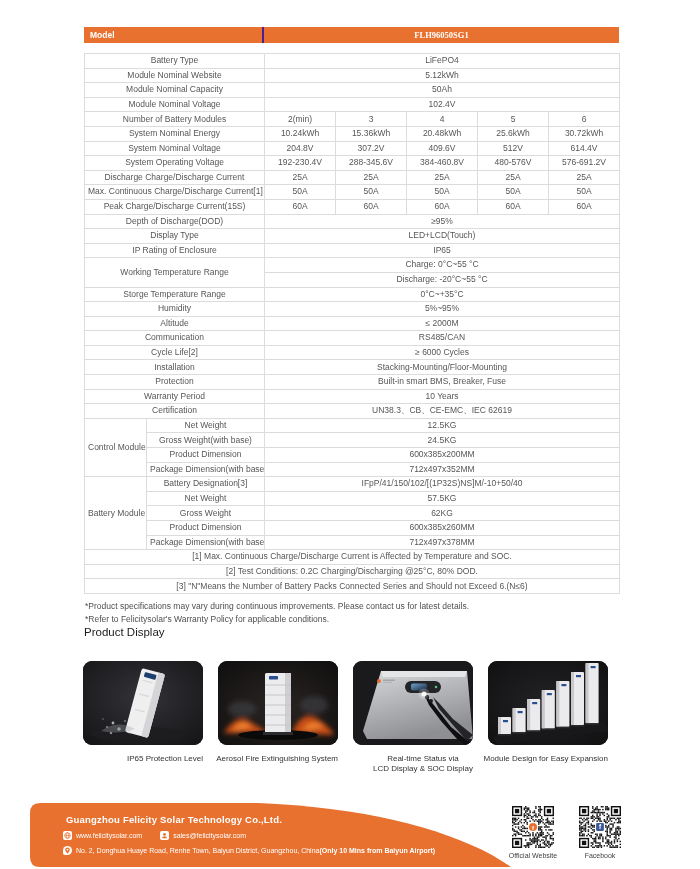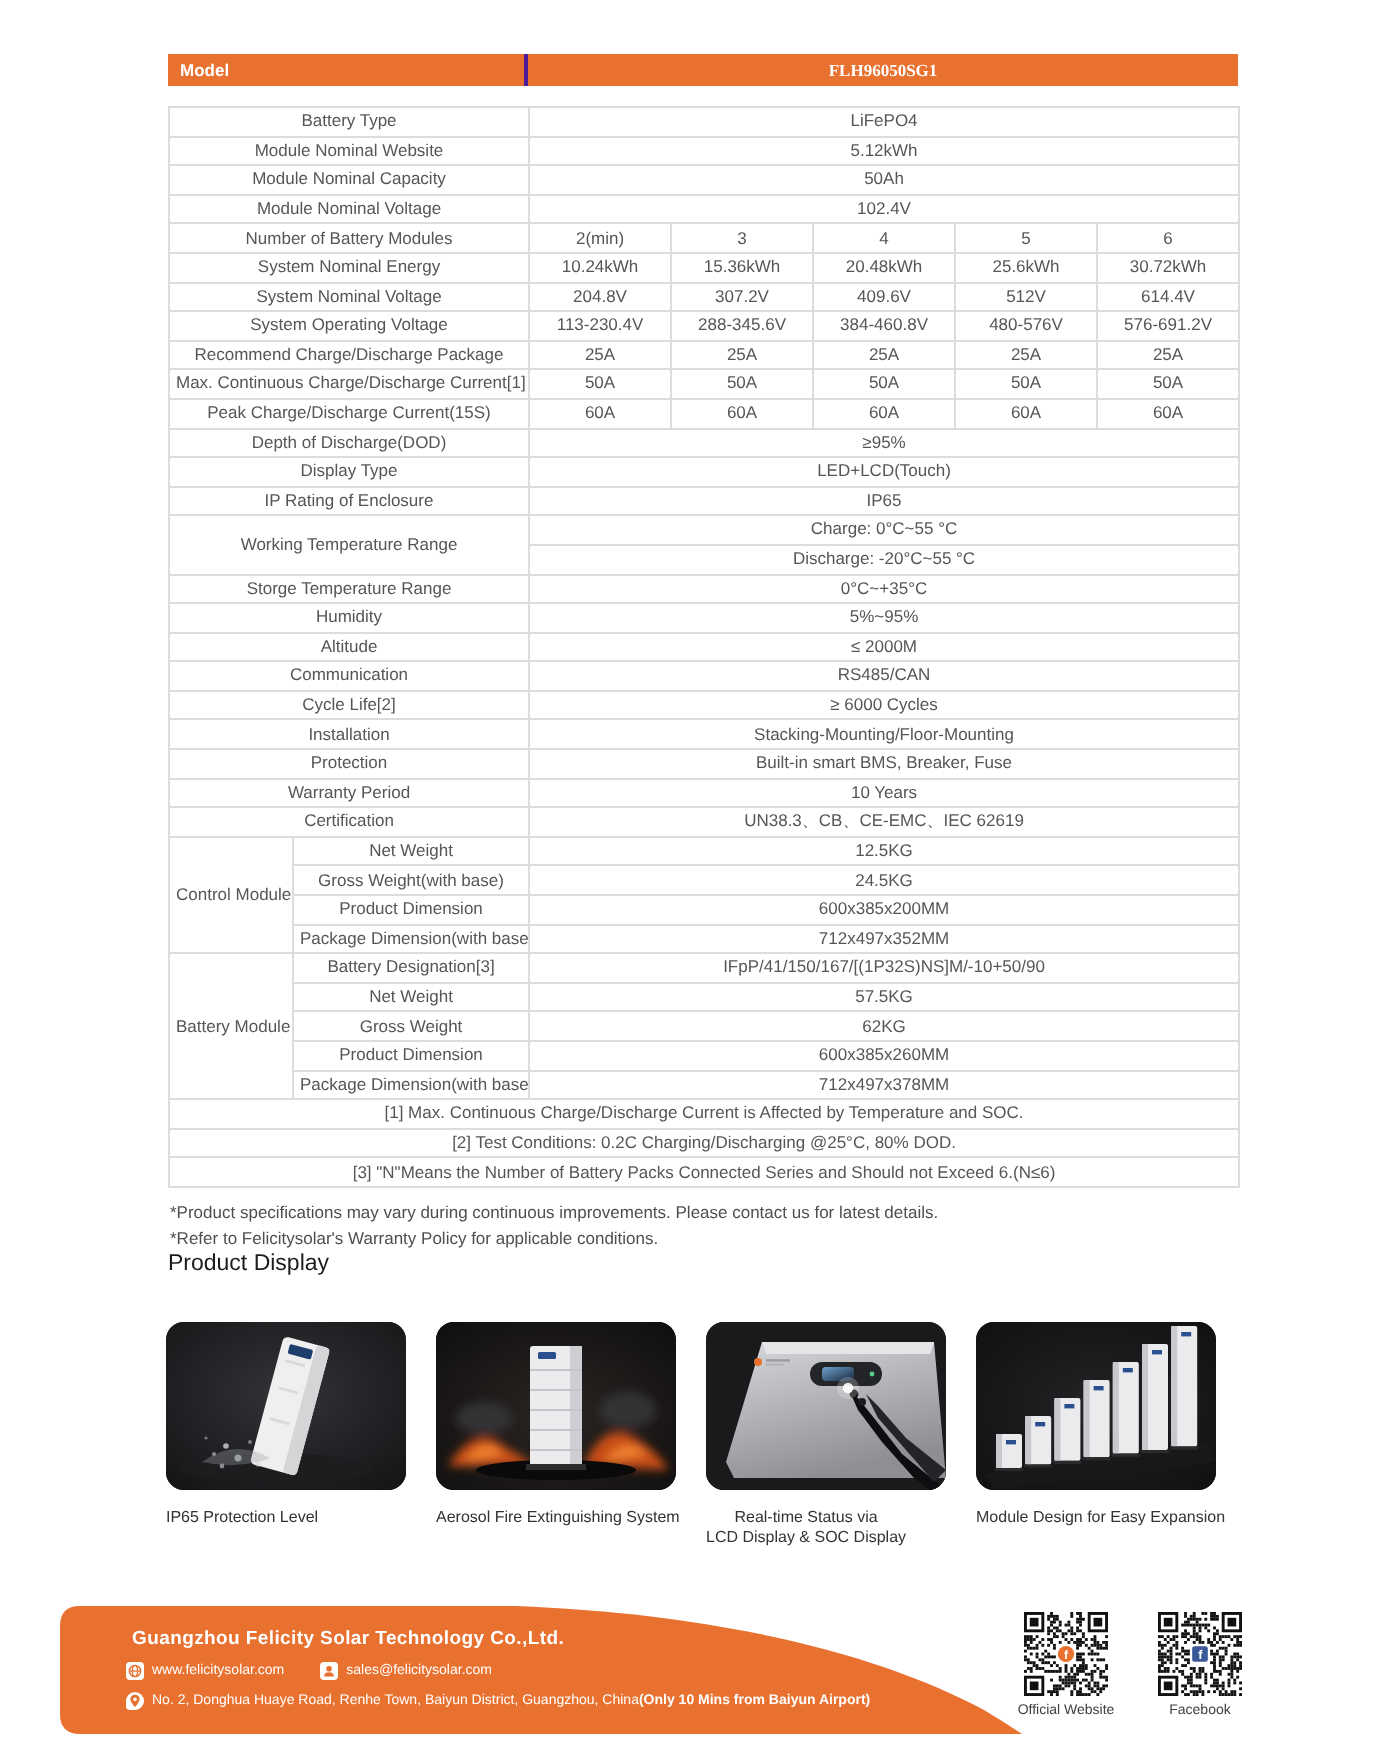--- a/index.html
+++ b/index.html
@@ -17,21 +17,21 @@
   td.c-label{text-align:left;padding-left:5px;}
   td.c-glabel{text-align:left;padding-left:5px;white-space:pre-line;line-height:1.45;}
   td.c-sublabel{text-align:left;padding-left:5px;margin-top:10px;}
   td.c-note{text-align:left;padding-left:4px;color:#4f4f4f;}
   .star-lines{margin-top:6px;font-size:8.5px;color:#4f4f4f;line-height:1.5;}
   .star-lines div{padding-left:1px;}
 
   
   .pd-heading{position:absolute;left:84px;top:626px;font-size:11.5px;font-weight:normal;color:#1c1c1c;}
   .cards{position:absolute;left:83px;top:661px;display:flex;gap:15px;}
-  .card{width:120px;display:flex;flex-direction:column;align-items:flex-start;}
+  .card{width:120px;display:flex;flex-direction:column;align-items:flex-end;}
   .card-img{width:120px;height:84px;border-radius:9px;overflow:hidden;background:#141416;}
   .card-cap{margin-top:9px;font-size:8px;color:#333;line-height:1.3;text-align:center;}
   .card-cap div{white-space:nowrap;}
 
   
   .footer-swoosh{position:absolute;left:30px;top:803px;width:500px;height:64px;}
   .f-company{position:absolute;left:66px;top:814px;color:#fff;font-weight:bold;font-size:9.5px;letter-spacing:.2px;}
   .f-row{position:absolute;display:flex;align-items:center;color:#fff;font-size:7px;}
   .f-row .badge{width:9px;height:9px;border-radius:2px;background:#fff;margin-right:4px;
                 display:flex;align-items:center;justify-content:center;flex:0 0 auto;}
@@ -97,28 +97,28 @@
           <tr>
             <td class="c-label" colspan="2">System Nominal Voltage</td>
             <td class="c-val" colspan="1">204.8V</td>
             <td class="c-val" colspan="1">307.2V</td>
             <td class="c-val" colspan="1">409.6V</td>
             <td class="c-val" colspan="1">512V</td>
             <td class="c-val" colspan="1">614.4V</td>
           </tr>
           <tr>
             <td class="c-label" colspan="2">System Operating Voltage</td>
-            <td class="c-val" colspan="1">113-230.4V</td>
+            <td class="c-val" colspan="1">192-230.4V</td>
             <td class="c-val" colspan="1">288-345.6V</td>
             <td class="c-val" colspan="1">384-460.8V</td>
             <td class="c-val" colspan="1">480-576V</td>
             <td class="c-val" colspan="1">576-691.2V</td>
           </tr>
           <tr>
-            <td class="c-label" colspan="2">Recommend Charge/Discharge Package</td>
+            <td class="c-label" colspan="2">Discharge Charge/Discharge Current</td>
             <td class="c-val" colspan="1">25A</td>
             <td class="c-val" colspan="1">25A</td>
             <td class="c-val" colspan="1">25A</td>
             <td class="c-val" colspan="1">25A</td>
             <td class="c-val" colspan="1">25A</td>
           </tr>
           <tr>
             <td class="c-label" colspan="2">Max. Continuous Charge/Discharge Current[1]</td>
             <td class="c-val" colspan="1">50A</td>
             <td class="c-val" colspan="1">50A</td>
@@ -204,21 +204,21 @@
             <td class="c-val" colspan="5">600x385x200MM</td>
           </tr>
           <tr>
             <td class="c-sublabel" colspan="1">Package Dimension(with base)</td>
             <td class="c-val" colspan="5">712x497x352MM</td>
           </tr>
           <tr>
             <td class="c-glabel" colspan="1" rowspan="5">Battery Module
 FLH96050SMG1</td>
             <td class="c-sublabel" colspan="1">Battery Designation[3]</td>
-            <td class="c-val" colspan="5">IFpP/41/150/167/[(1P32S)NS]M/-10+50/90</td>
+            <td class="c-val" colspan="5">IFpP/41/150/102/[(1P32S)NS]M/-10+50/40</td>
           </tr>
           <tr>
             <td class="c-sublabel" colspan="1">Net Weight</td>
             <td class="c-val" colspan="5">57.5KG</td>
           </tr>
           <tr>
             <td class="c-sublabel" colspan="1">Gross Weight</td>
             <td class="c-val" colspan="5">62KG</td>
           </tr>
           <tr>

